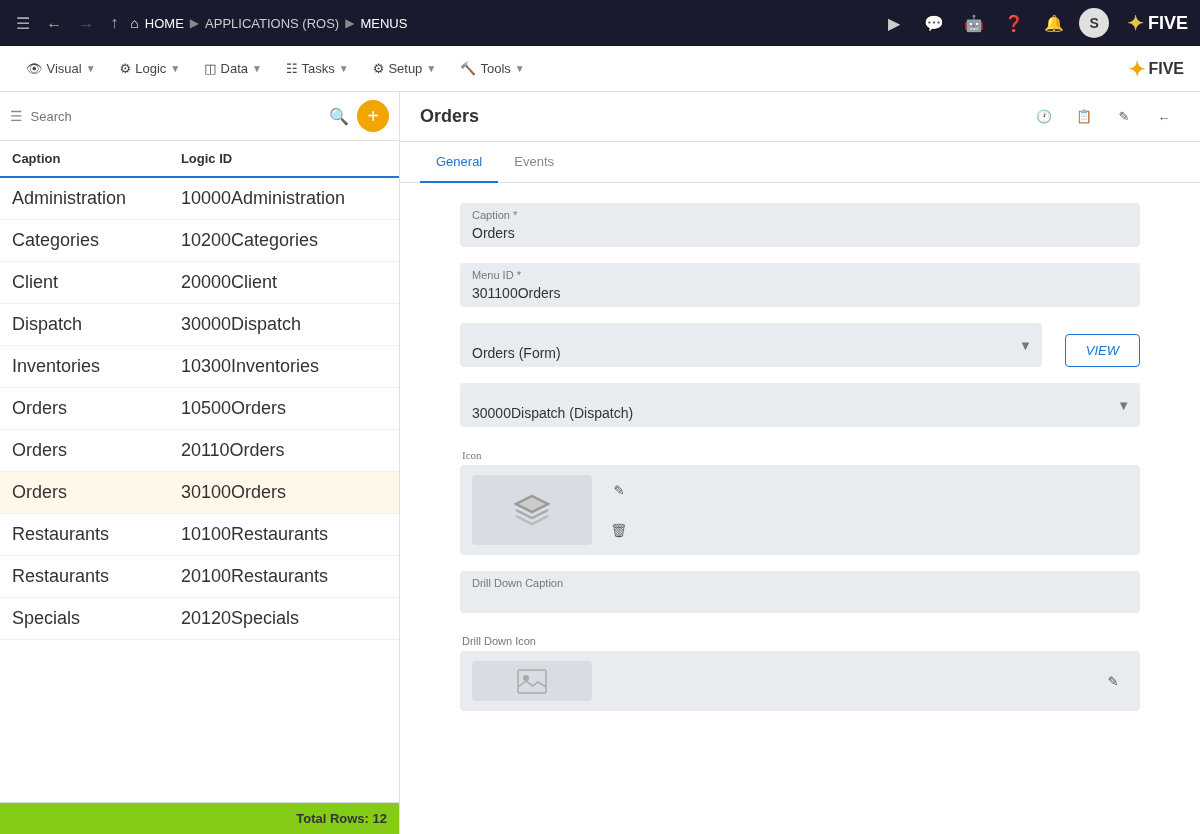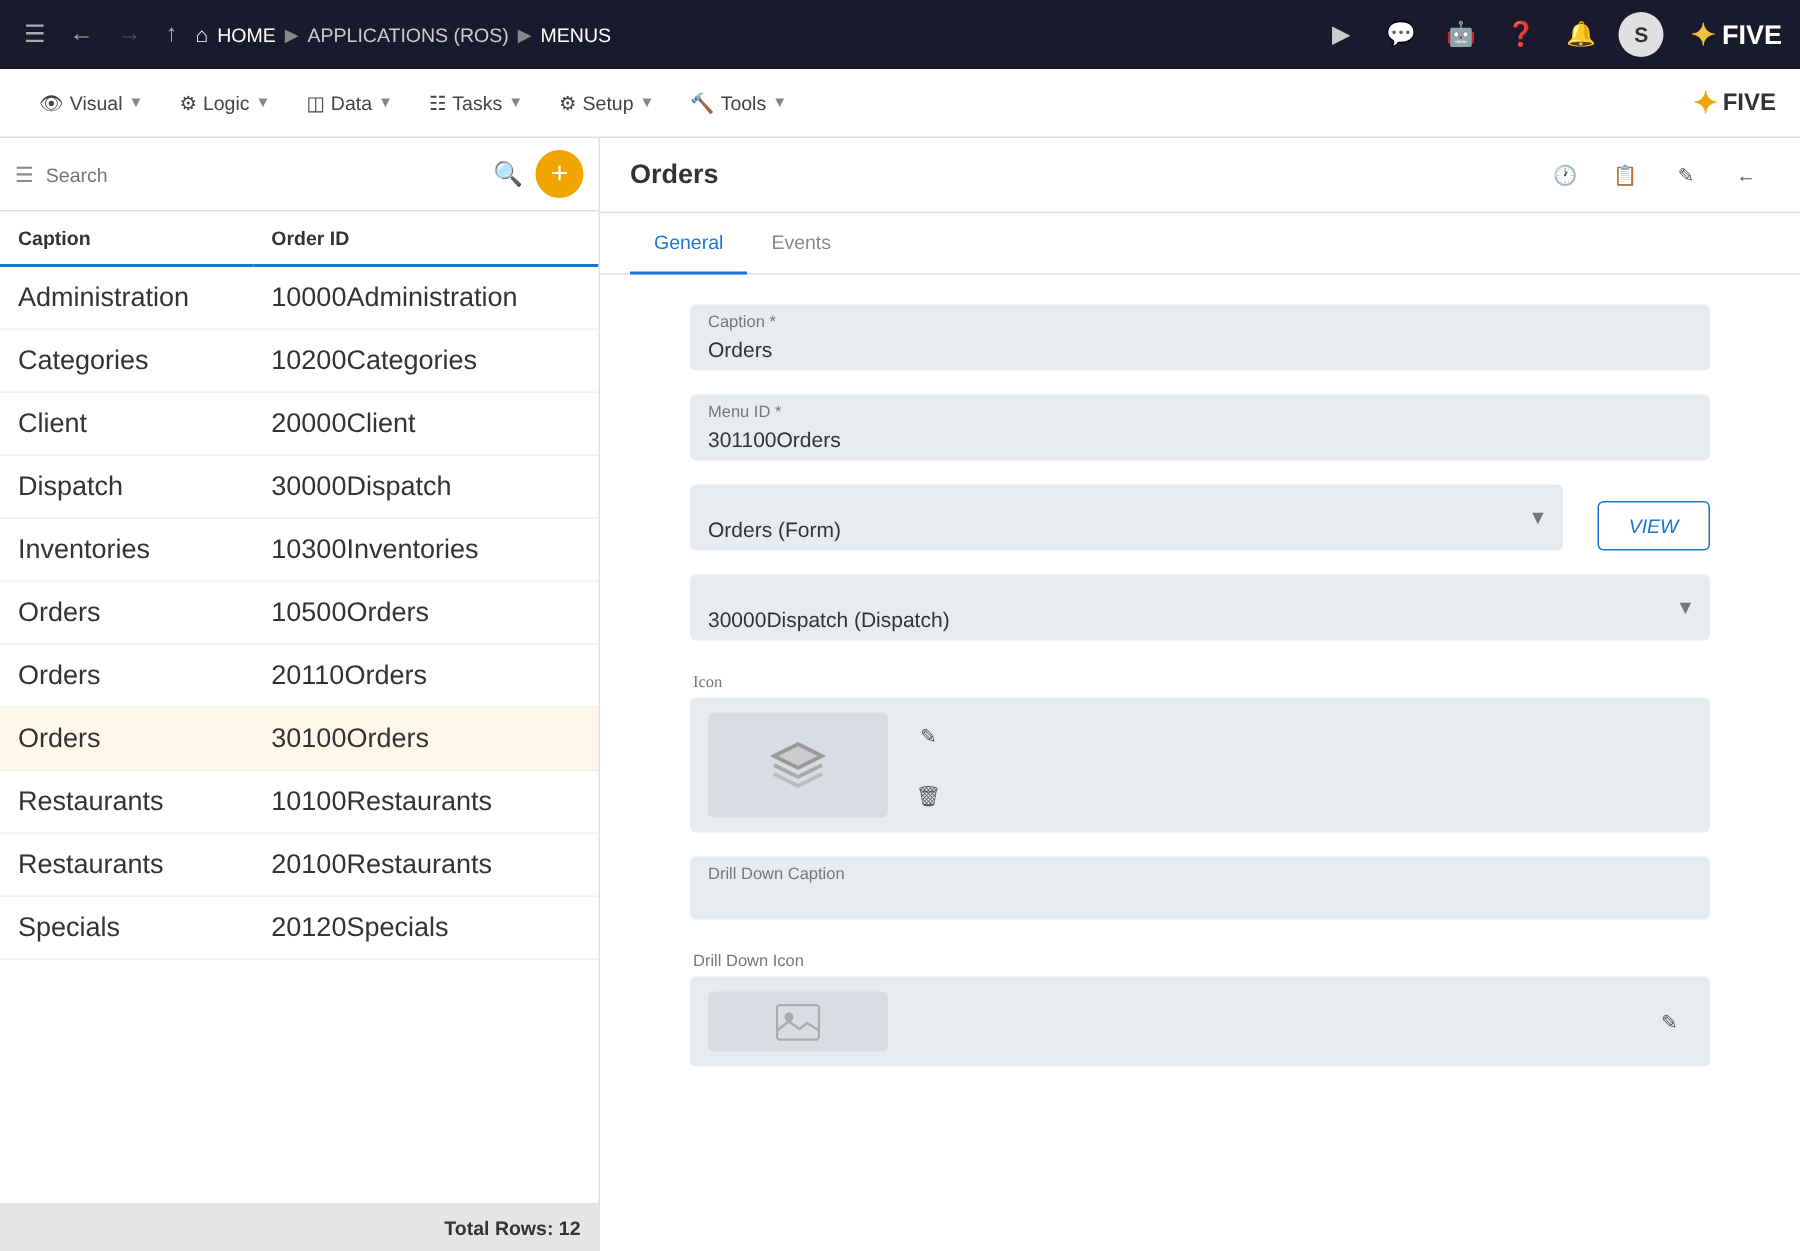--- a/index.html
+++ b/index.html
@@ -168,21 +168,21 @@
       overflow-y: auto;
       flex: 1;
     }
     .total-rows {
       padding: 8px 12px;
       text-align: right;
       font-weight: bold;
       font-size: 13px;
       color: #333;
       border-top: 1px solid #e0e0e0;
-      background: #e5e5e5;
+      background: #84cc16;
     }
 
     
     .right-panel {
       flex: 1;
       display: flex;
       flex-direction: column;
       background: #fff;
     }
     .right-header {
@@ -433,21 +433,21 @@
       <input class="search-input" type="text" placeholder="Search" style="">
       <span class="search-icon-btn">🔍</span>
       <button class="add-btn">+</button>
     </div>
 
     <div class="list-scroll">
       <table class="list-table">
         <thead>
           <tr>
             <th>Caption</th>
-            <th>Order ID</th>
+            <th>Logic ID</th>
           </tr>
         </thead>
         <tbody id="list-body">
         <tr>
       <td>Administration</td>
       <td>10000Administration</td>
     </tr>
             <tr>
       <td>Categories</td>
       <td>10200Categories</td>

